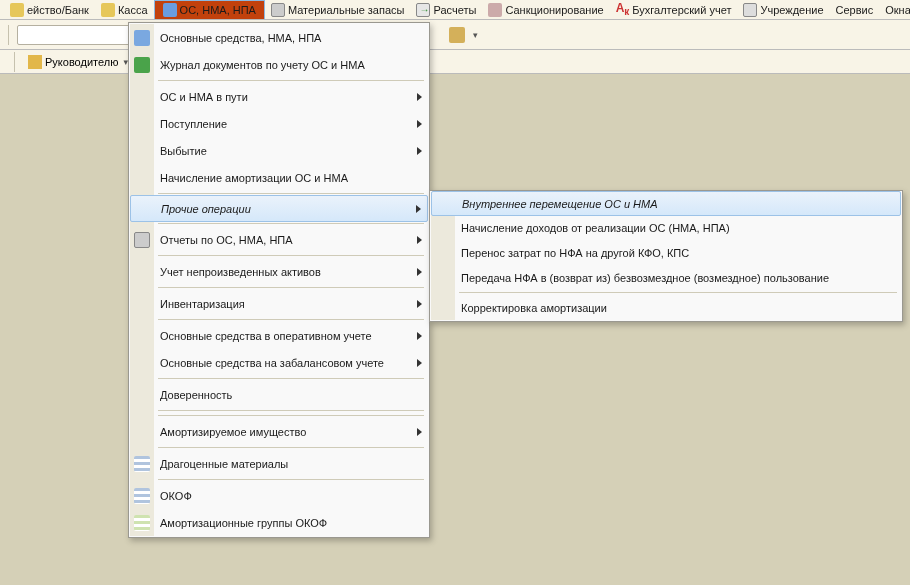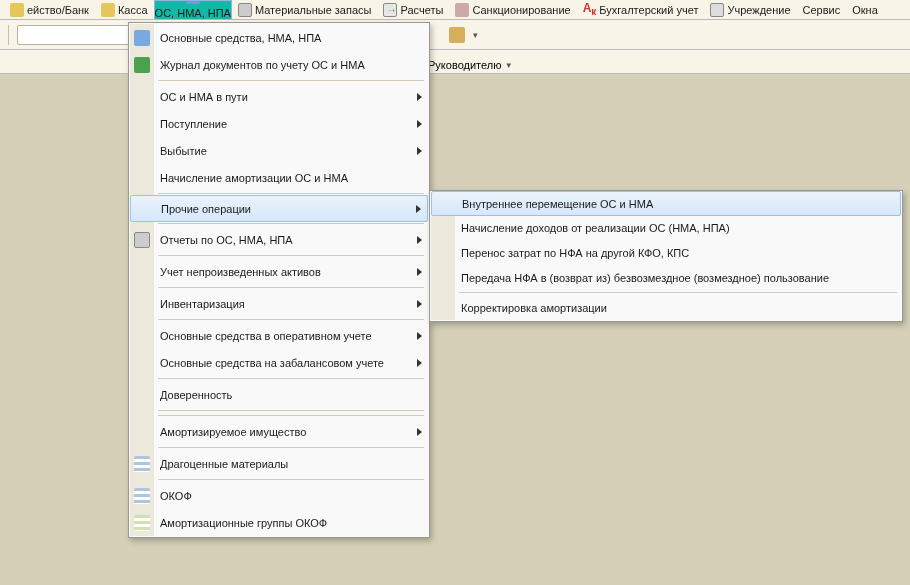--- a/index.html
+++ b/index.html
@@ -26,25 +26,24 @@
   .menubar-item {
     display: flex;
     align-items: center;
     padding: 0 6px;
     color: #1a1a1a;
     gap: 3px;
     cursor: default;
     white-space: nowrap;
   }
   .menubar-item.active {
-    background: #14b8a6;
+    background: #c2410c;
     border: 1px solid #8bb7e0;
     border-bottom: none;
-    padding: 0 0;
-    flex-direction: column;
+    padding: 0 8px;
   }
   .m-ic {
     width: 14px; height: 14px;
     display: inline-block;
     border-radius: 2px;
   }
   .ic-bank { background: #e6c75a; }
   .ic-kassa { background: #e6c75a; }
   .ic-os { background: #6a9de0; }
   .ic-mz { background: #ccc; border:1px solid #888;}
@@ -77,21 +76,20 @@
 
   
   .toolbar2 {
     background: #f8f4e7;
     height: 24px;
     border-bottom: 1px solid #bbb;
     display: flex;
     align-items: center;
     padding-left: 12px;
     gap: 6px;
-    flex-direction: column;
   }
   .toolbar2-item {
     display: flex; align-items: center; gap:3px;
     padding:2px 5px;
   }
   .uic { width:14px;height:14px;display:inline-block;}
 
   
   .workspace {
     background: #d5d0b7;
@@ -122,20 +120,21 @@
     align-items: center;
     padding-left: 30px;
     padding-right: 18px;
     color: #1a1a1a;
   }
   .menu-row.highlight {
     background: linear-gradient(#eaf2fb,#d5e8fa);
     border: 1px solid #9cc2e7;
     margin: -1px 0;
     border-radius: 2px;
+    font-style: italic;
   }
   .menu-row .arrow {
     position: absolute;
     right: 6px;
     top: 50%;
     transform: translateY(-50%);
     width: 0; height: 0;
     border-top: 4px solid transparent;
     border-bottom: 4px solid transparent;
     border-left: 5px solid #333;

